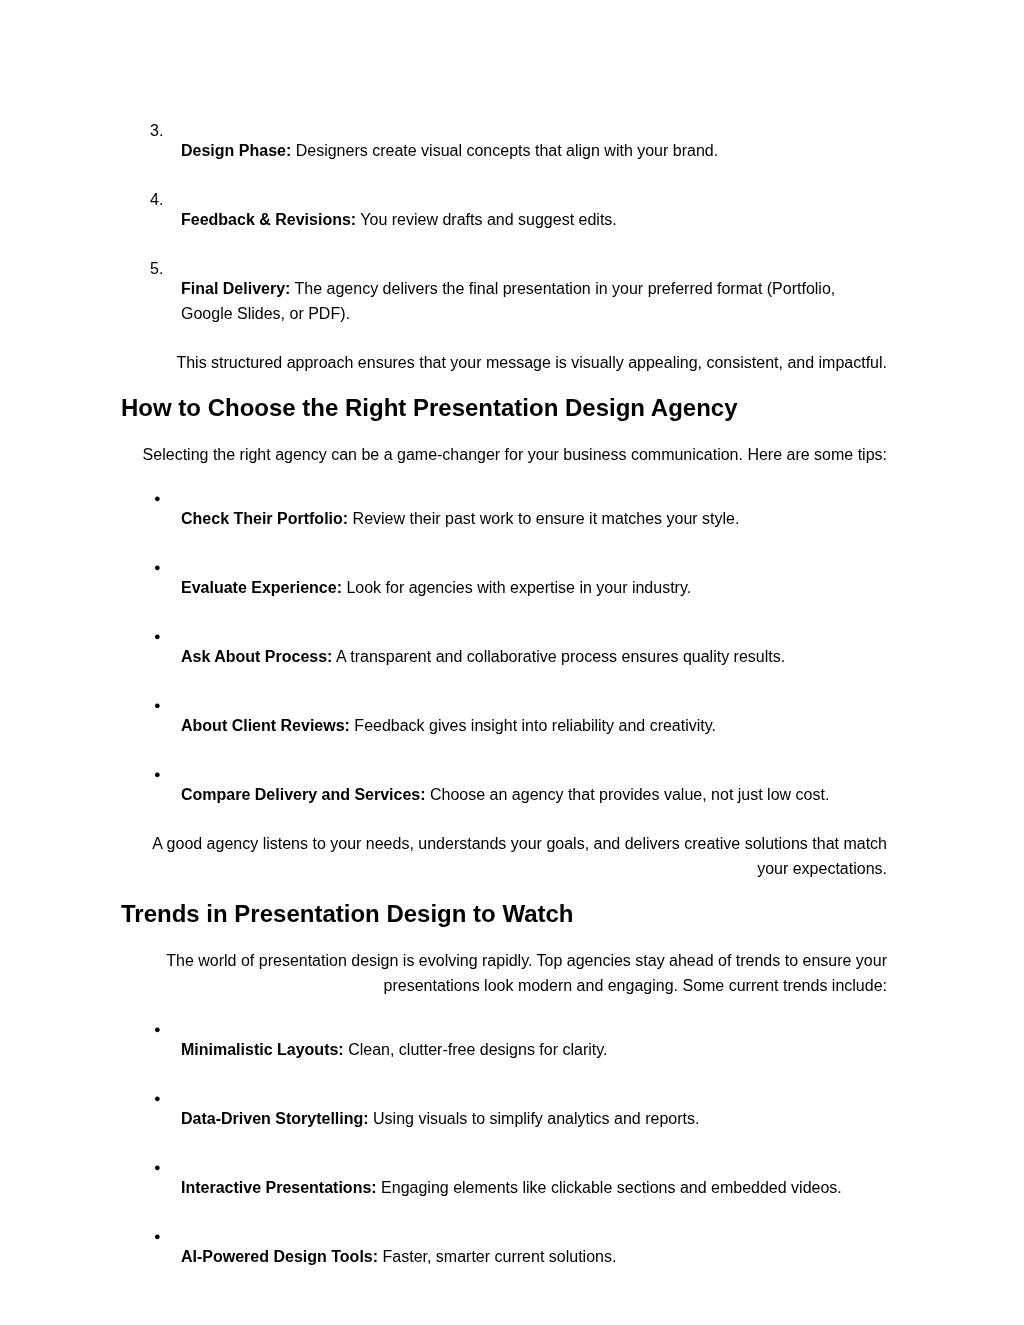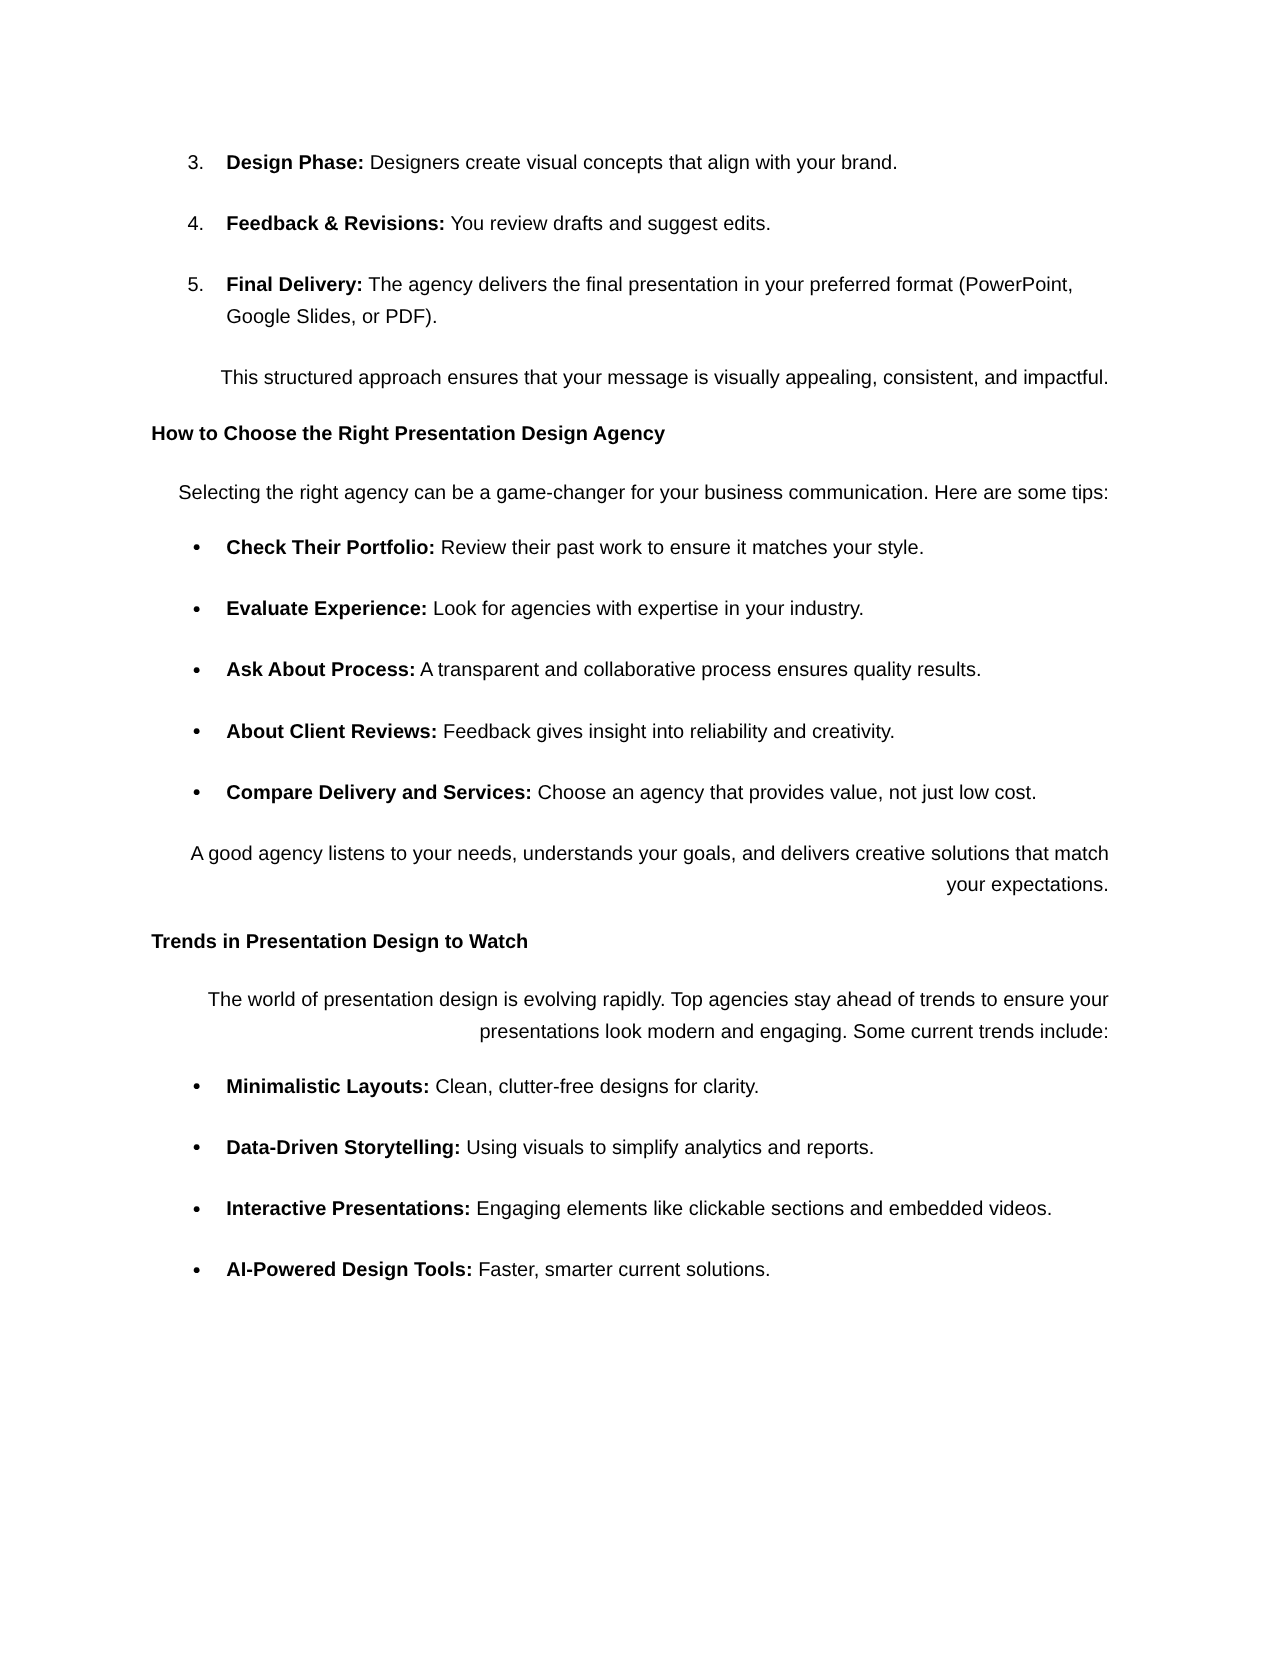--- a/index.html
+++ b/index.html
@@ -16,21 +16,21 @@
     color: #000000;
     font-size: 16px;
     line-height: 25px;
     overflow: hidden;
   }
   p.para {
     margin: 0 0 19px 0;
     text-align: right;
   }
   h2.section-heading {
-    font-size: 16px;
+    font-size: 24px;
     line-height: 28px;
     font-weight: bold;
     margin: 16px 0 20px 0;
   }
   .olist, .ulist {
     list-style: none;
     margin: 0 0 19px 0;
   }
   .olist li, .ulist li {
     display: flex;
@@ -52,40 +52,41 @@
   }
   .bullet {
     display: inline-block;
     font-size: 11px;
     line-height: 25px;
     vertical-align: top;
   }
   .li-text {
     flex: 1 1 auto;
     min-width: 0;
+    margin-top: 20px;
   }
   b { font-weight: bold; }
 </style>
 </head>
 <body>
 
 <div class="page">
 
   <ol class="olist">
     <li>
       <span class="marker-cell"><span class="num">3.</span></span>
       <div class="li-text"><b>Design Phase:</b><span> Designers create visual concepts that align with your brand.</span></div>
     </li>
     <li>
       <span class="marker-cell"><span class="num">4.</span></span>
       <div class="li-text"><b>Feedback &amp; Revisions:</b><span> You review drafts and suggest edits.</span></div>
     </li>
     <li>
       <span class="marker-cell"><span class="num">5.</span></span>
-      <div class="li-text"><b>Final Delivery:</b><span> The agency delivers the final presentation in your preferred format (PowerPoint, Google Slides, or PDF).</span></div>
+      <div class="li-text"><b>Final Delivery:</b><span> The agency delivers the final presentation in your preferred format (Portfolio, Google Slides, or PDF).</span></div>
     </li>
   </ol>
 
   <p class="para">This structured approach ensures that your message is visually appealing, consistent, and impactful.</p>
 
   <h2 class="section-heading">How to Choose the Right Presentation Design Agency</h2>
 
   <p class="para">Selecting the right agency can be a game-changer for your business communication. Here are some tips:</p>
 
   <ul class="ulist">

